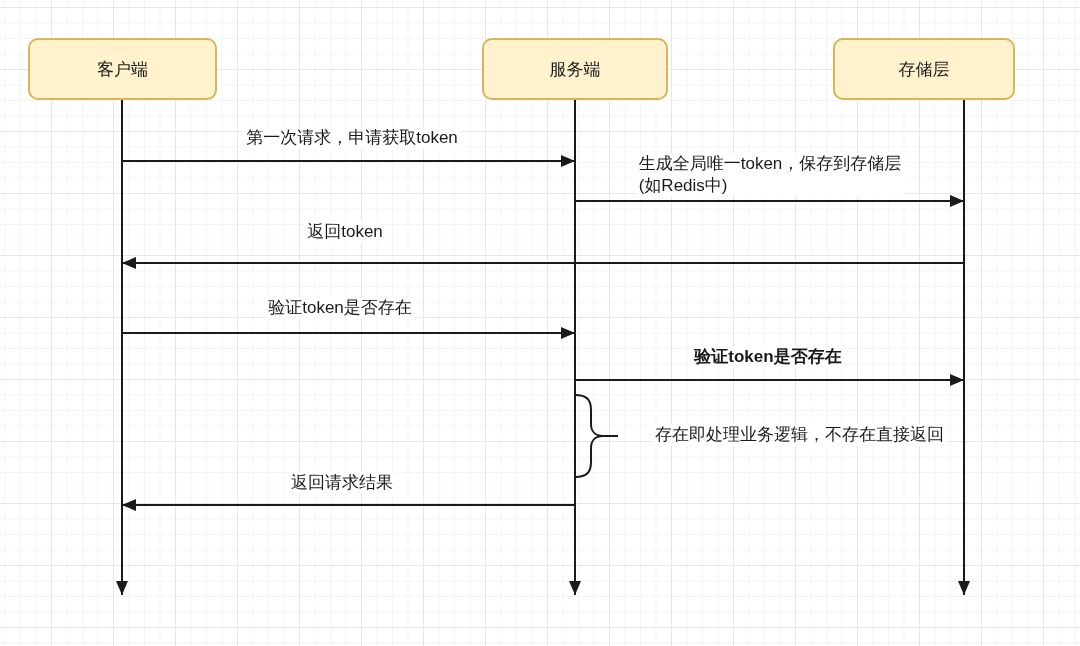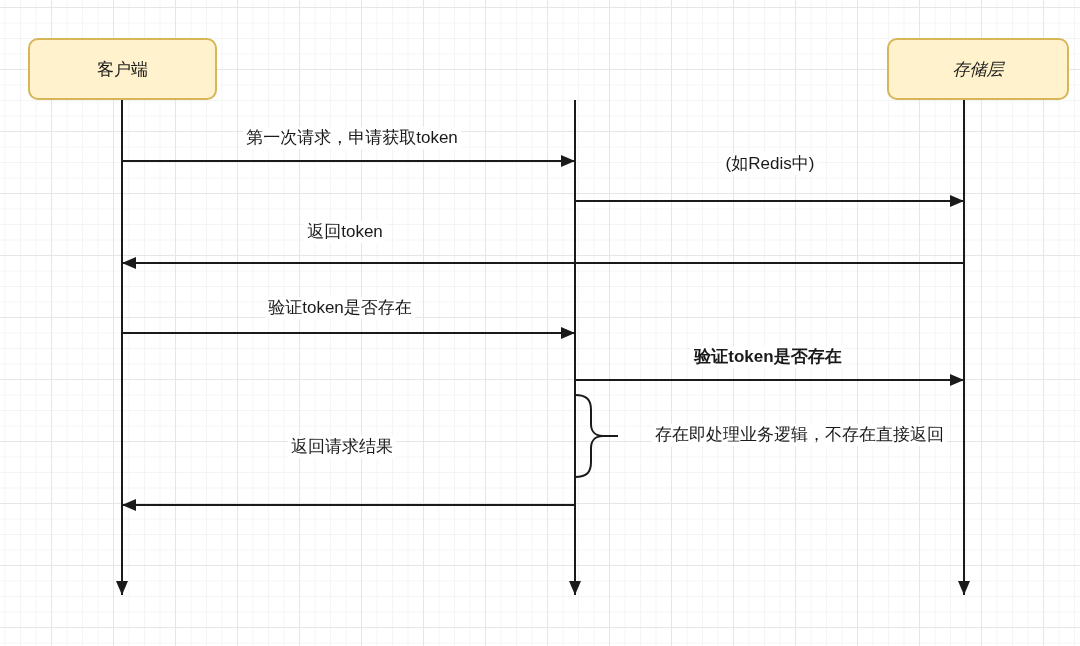--- a/index.html
+++ b/index.html
@@ -43,21 +43,21 @@
     border: 2px solid var(--actor-border, #d6b656);
     border-radius: 10px;
     display: flex;
     align-items: center;
     justify-content: center;
     font-size: 17px;
     color: var(--text, #1a1a1a);
   }
   .actor-client  { left: 28px;  width: 189px; }
   .actor-server  { left: 482px; width: 186px; }
-  .actor-storage { left: 887px; width: 182px; font-style: italic; }
+  .actor-storage { left: 833px; width: 182px; }
   .msg-label {
     position: absolute;
     transform: translateX(-50%);
     background: var(--background, #ffffff);
     padding: 0 3px;
     font-size: 17px;
     line-height: 22px;
     color: var(--text, #1a1a1a);
     white-space: nowrap;
     text-align: left;
@@ -70,21 +70,21 @@
     line-height: 22px;
     color: var(--text, #1a1a1a);
     white-space: nowrap;
     margin-left: 28px;
   }
   .lbl-m1 { left: 352px; top: 127px; }
   .lbl-m2 { left: 770px; top: 153px; }
   .lbl-m3 { left: 345px; top: 221px; }
   .lbl-m4 { left: 340px; top: 297px; }
   .lbl-m5 { left: 768px; top: 346px; font-weight: bold; }
-  .lbl-m6 { left: 342px; top: 436px; }
+  .lbl-m6 { left: 342px; top: 472px; }
   .lbl-note { left: 624px; top: 424px; }
 </style>
 </head>
 <body>
 
 <div class="canvas">
 
   <svg class="wires" viewBox="0 0 1080 646" xmlns="http://www.w3.org/2000/svg">
     <defs>
       <marker id="arrowhead" markerUnits="userSpaceOnUse" markerWidth="16" markerHeight="14" refX="15" refY="7" orient="auto">
@@ -104,27 +104,31 @@
     <path class="stroke" d="M575,505 L122,505" marker-end="url(#arrowhead)"></path>
 
     <path class="stroke" d="M575,395 C587,395 591,400 591,410 L591,424 C591,431 595,436 603,436
              C595,436 591,441 591,448 L591,462 C591,472 587,477 575,477"></path>
     <path class="stroke" d="M603,436 L618,436"></path>
   </svg>
 
   <div class="actor actor-client">
     <span>客户端</span>
   </div>
+  <div class="actor actor-server">
+    <span>服务端</span>
+  </div>
   <div class="actor actor-storage">
     <span>存储层</span>
   </div>
 
   <div class="msg-label lbl-m1">第一次请求，申请获取token</div>
 
   <div class="msg-label lbl-m2">
+    <div>生成全局唯一token，保存到存储层</div>
     <div>(如Redis中)</div>
   </div>
 
   <div class="msg-label lbl-m3">返回token</div>
 
   <div class="msg-label lbl-m4">验证token是否存在</div>
 
   <div class="msg-label lbl-m5">验证token是否存在</div>
 
   <div class="note-label lbl-note">存在即处理业务逻辑，不存在直接返回</div>

